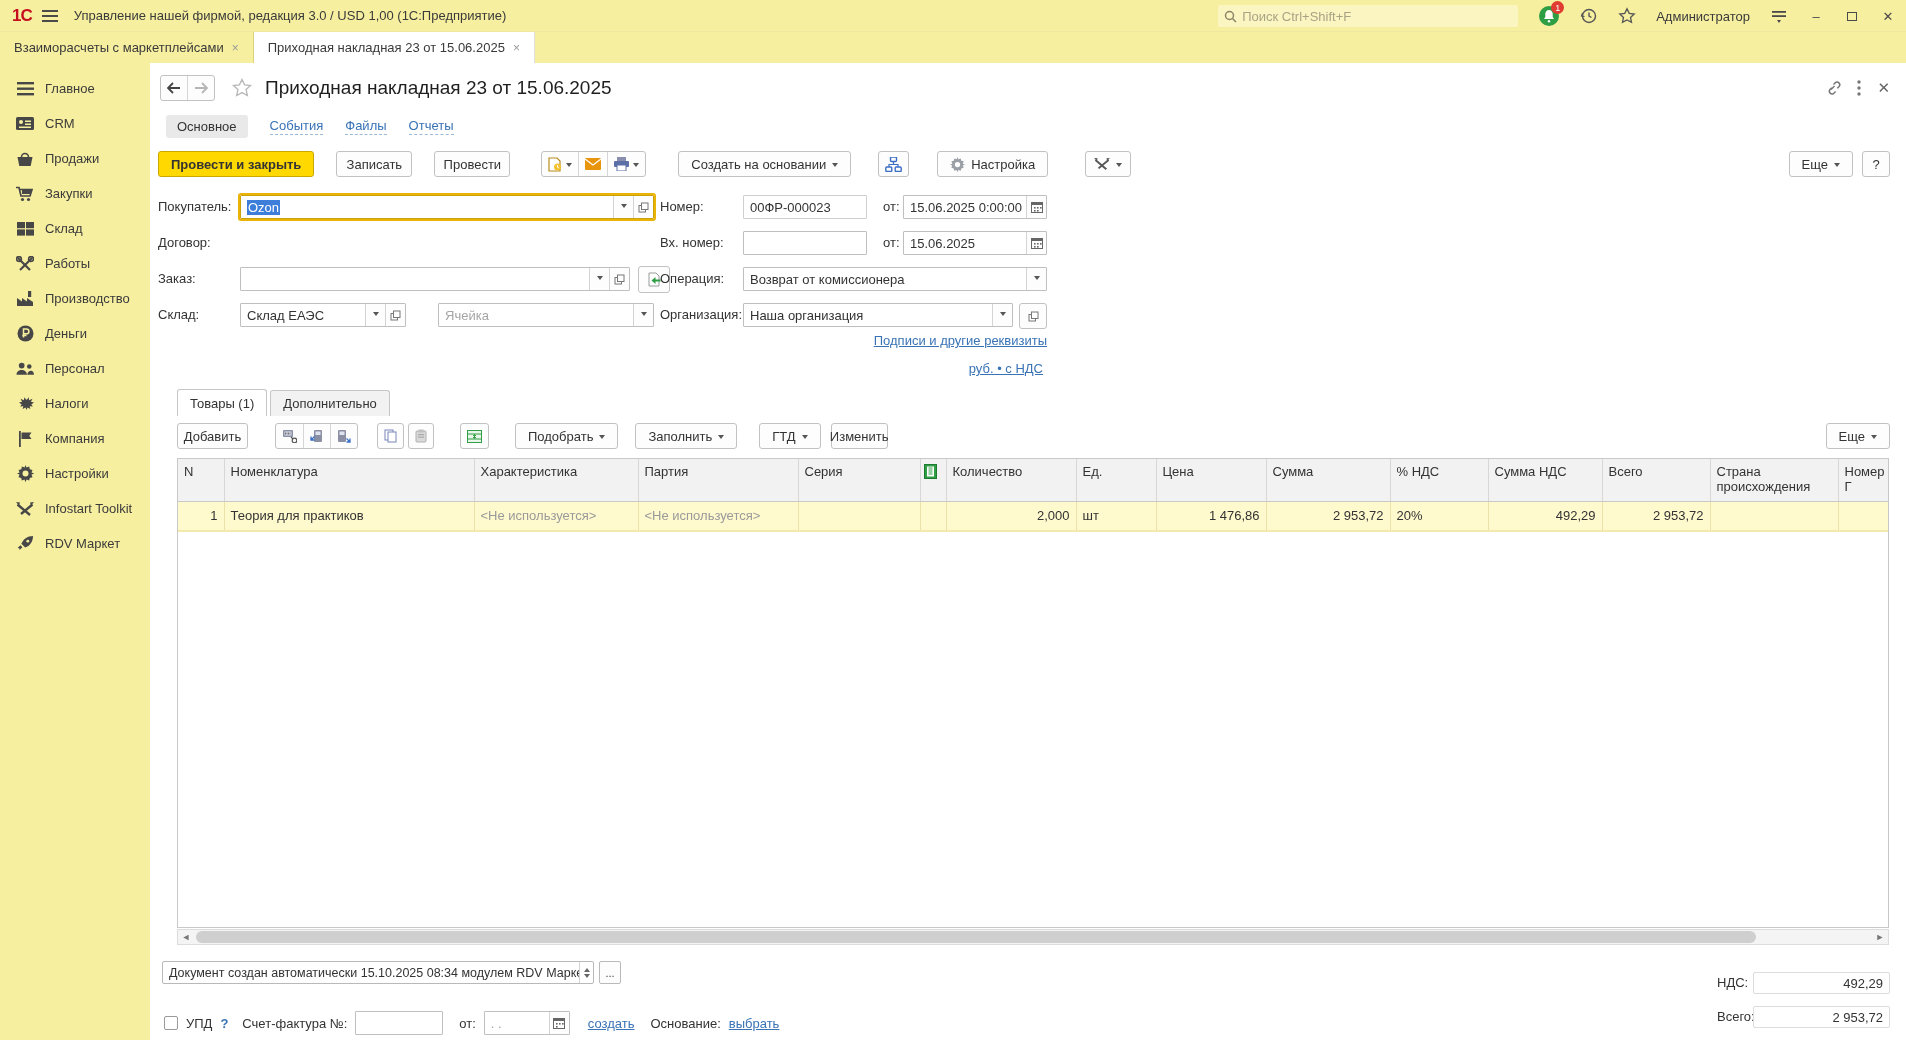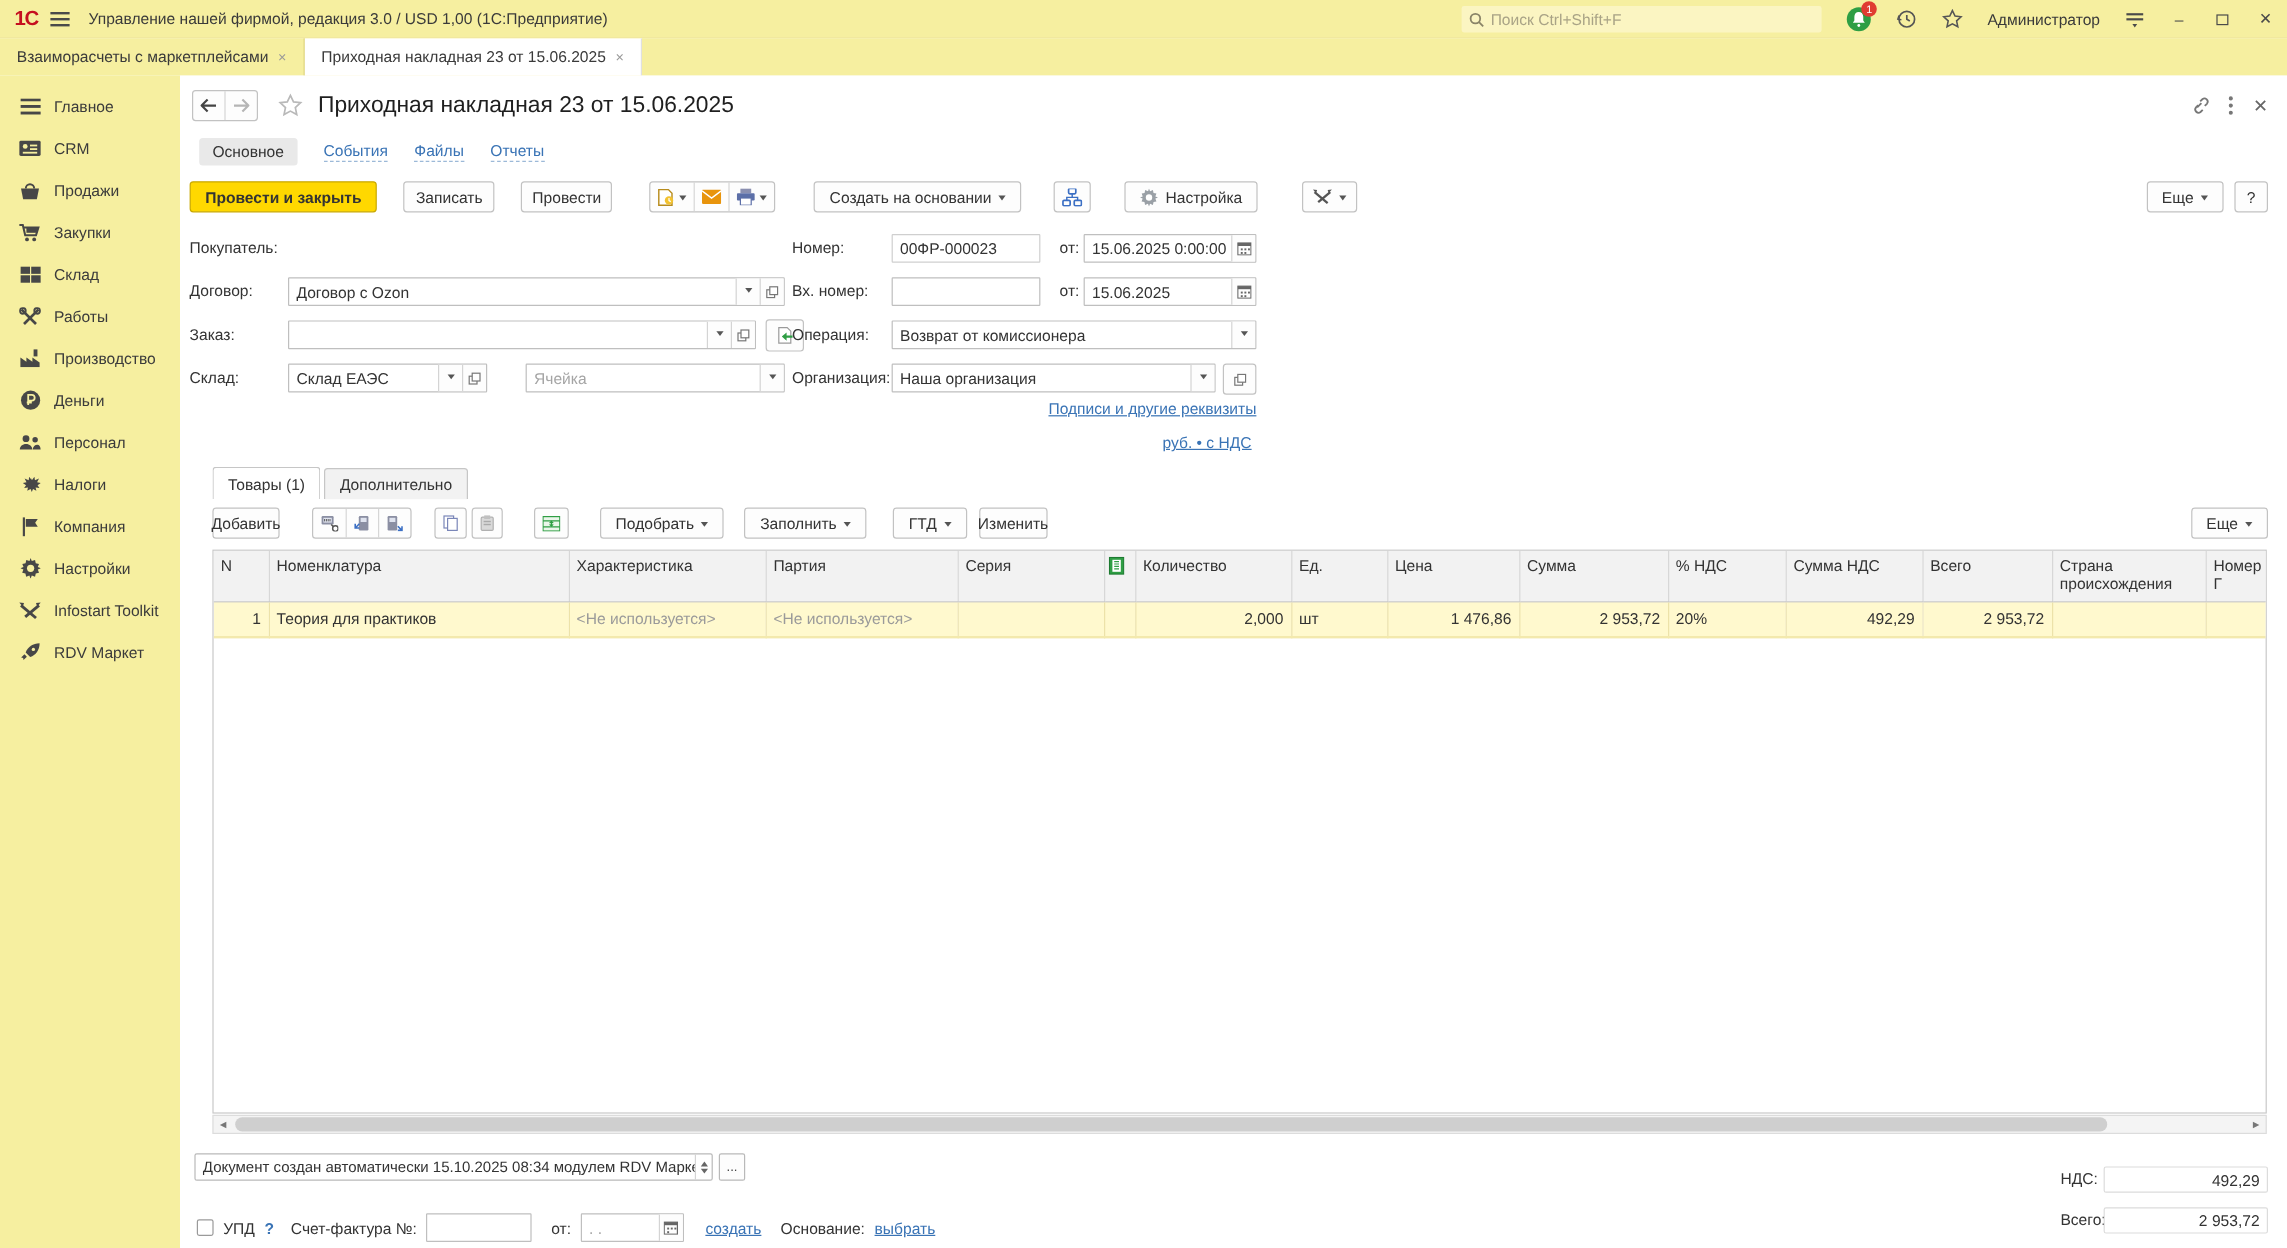--- a/index.html
+++ b/index.html
@@ -415,34 +415,36 @@
   </div>
   <div class="abs" style="right:16px; top:88px; display:flex; gap:9px;">
     <button class="btn">
         <span>Еще</span>
         <span class="caret"></span>
       </button>
     <button class="btn" style="width:28px; padding:0;">?</button>
   </div>
 
   <span class="flabel" style="left:8px; top:131px;">Покупатель:</span>
-
-  <span class="flabel" style="left:8px; top:167px;">Договор:</span>
-  <div class="fgroup" style="left:90px; top:168px; width:414px;">
-    <span class="ftext">Договор с Ozon</span>
+  <div class="fgroup focus" style="left:90px; top:132px; width:414px;">
+    <span class="ftext">
+        <span class="seltext">Ozon</span>
+      </span>
     <span class="fbtn">
         <span class="caret" style="margin:0"></span>
       </span>
     <span class="fbtn">
         <svg width="11" height="11" viewBox="0 0 11 11">
           <rect x="1" y="3.5" width="6.5" height="6.5" fill="none" stroke="#777"></rect>
           <rect x="3.5" y="1" width="6.5" height="6.5" fill="#fff" stroke="#777"></rect>
         </svg>
       </span>
   </div>
+
+  <span class="flabel" style="left:8px; top:167px;">Договор:</span>
 
   <span class="flabel" style="left:8px; top:203px;">Заказ:</span>
   <div class="fgroup" style="left:90px; top:204px; width:390px;">
     <span class="ftext"></span>
     <span class="fbtn">
         <span class="caret" style="margin:0"></span>
       </span>
     <span class="fbtn">
         <svg width="11" height="11" viewBox="0 0 11 11">
           <rect x="1" y="3.5" width="6.5" height="6.5" fill="none" stroke="#777"></rect>
@@ -549,21 +551,21 @@
   <div class="abs" style="left:0; top:298px; width:893px; text-align:right;">
     <span class="bluelink">руб. • с НДС</span>
   </div>
 
   <div class="abs stabs" style="left:27px; top:326px;">
     <span class="stab active">Товары (1)</span>
     <span class="stab">Дополнительно</span>
   </div>
 
   <div class="abs" style="left:27px; top:360px; display:flex; align-items:center;">
-    <button class="btn" style="width:56px">Добавить</button>
+    <button class="btn" style="width:71px">Добавить</button>
     <span class="btngroup" style="margin-left:27px;">
       <span class="seg">
           <svg width="15" height="14" viewBox="0 0 15 14">
             <rect x="1" y="1" width="10" height="7" rx="1" fill="#8b8fa3"></rect>
             <rect x="2.5" y="2.5" width="7" height="4" fill="#dfe3ef"></rect>
             <path d="M3.5 3.5v2M5 3.5v2M6.5 3.5v2M8 3.5v2" stroke="#555" stroke-width="0.8"></path>
             <circle cx="12.5" cy="11.5" r="2.3" fill="none" stroke="#555" stroke-width="1.2"></circle>
             <path d="M10.9 9.9L9 8" stroke="#555" stroke-width="1.2"></path>
           </svg>
         </span>

